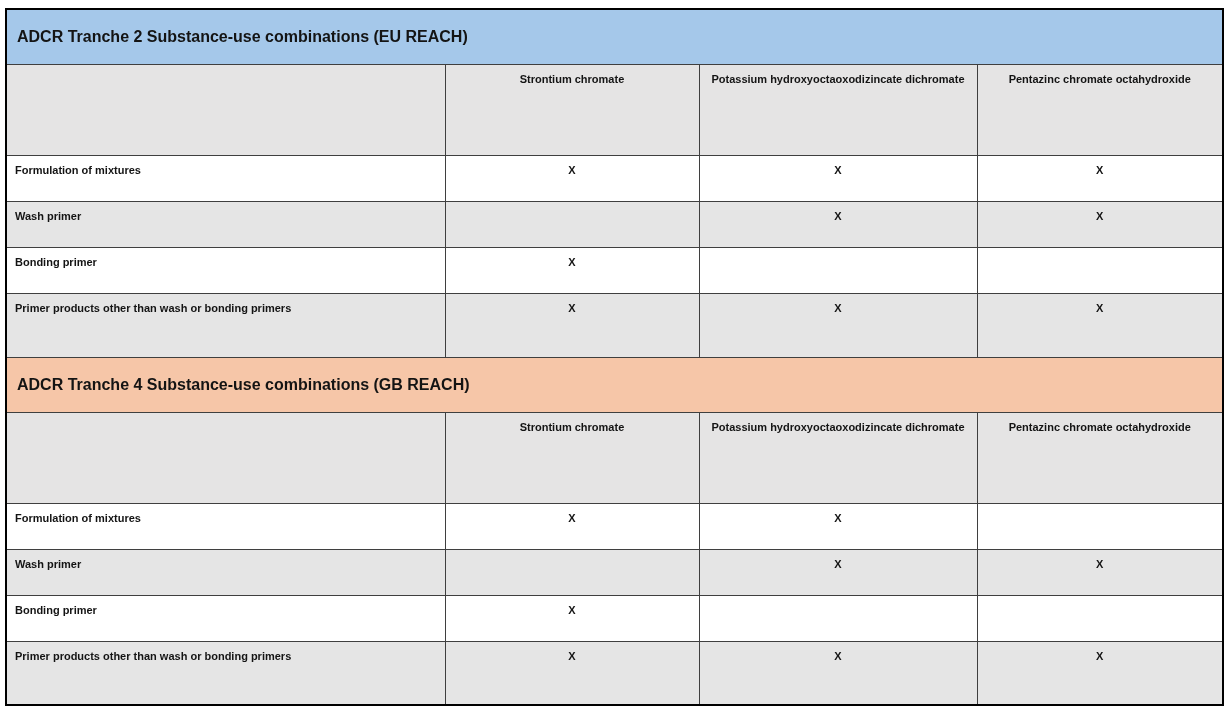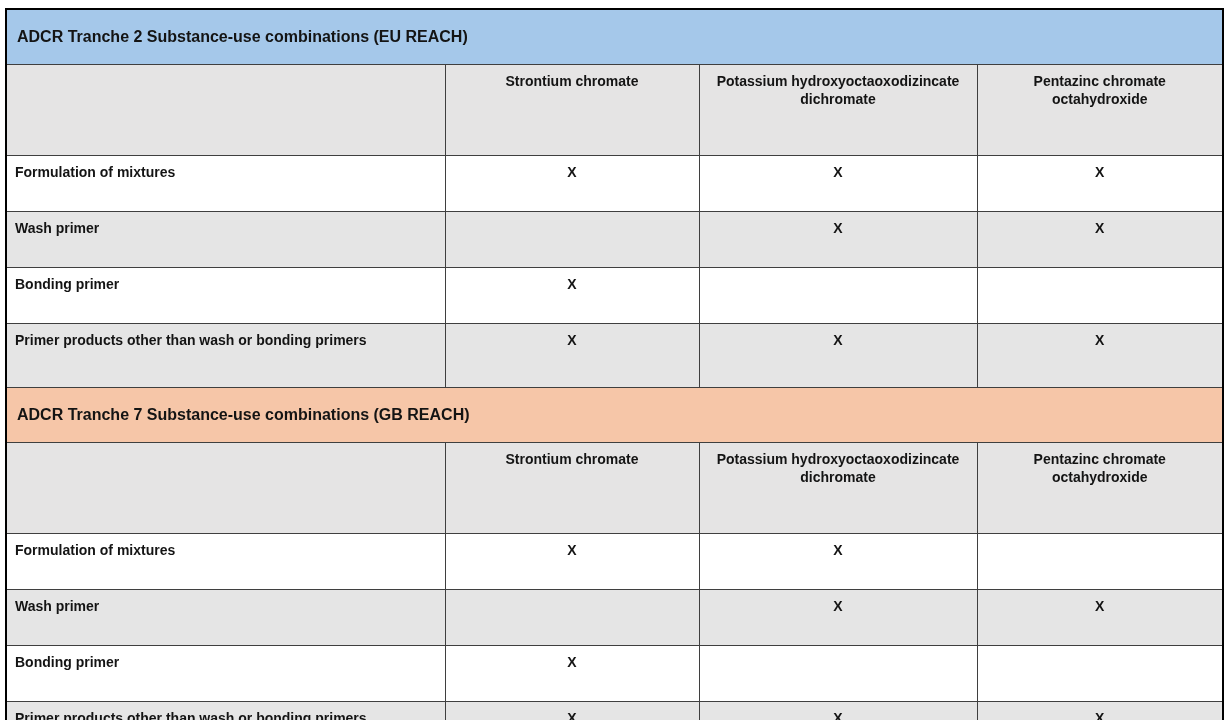--- a/index.html
+++ b/index.html
@@ -20,21 +20,21 @@
   table.subst {
     border-collapse: collapse;
     table-layout: fixed;
     width: 1217px;
     border: 2px solid #000000;
   }
   table.subst td {
     border: 1px solid #3f3f3f;
     box-sizing: border-box;
     font-weight: bold;
-    font-size: 14px;
+    font-size: 11px;
     line-height: 1.32;
     vertical-align: top;
     padding: 6px 8px;
     overflow: hidden;
   }
   col.c0 { width: 439px; }
   col.c1 { width: 254px; }
   col.c2 { width: 278px; }
   col.c3 { width: 246px; }
 
@@ -48,21 +48,21 @@
   tr.section-row.gb td { background: #F6C6A8; }
 
   tr.colhead-row td {
     height: 91px;
     background: #E5E4E4;
     text-align: center;
     padding-top: 7px;
   }
   tr.colhead-row td.corner { background: #E5E4E4; }
 
-  tr.data-row td { height: 56px; padding-top: 7px; }
+  tr.data-row td { height: 46px; padding-top: 7px; }
   tr.data-row.tall td { height: 64px; margin-top: 28px; }
   tr.data-row.bg-white td { background: #FFFFFF; }
   tr.data-row.bg-blue td  { background: #e5e5e5; }
 
   td.rowlabel { text-align: left; }
   td.val { text-align: center; }
 </style>
 </head>
 <body>
 
@@ -104,21 +104,21 @@
         <td class="val"></td>
       </tr>
       <tr class="data-row bg-blue tall">
         <td class="rowlabel">Primer products other than wash or bonding primers</td>
         <td class="val">X</td>
         <td class="val">X</td>
         <td class="val">X</td>
       </tr>
 
       <tr class="section-row gb">
-        <td colspan="4">ADCR Tranche 7 Substance-use combinations (GB REACH)</td>
+        <td colspan="4">ADCR Tranche 4 Substance-use combinations (GB REACH)</td>
       </tr>
       <tr class="colhead-row">
         <td class="corner"></td>
         <td>Strontium chromate</td>
         <td>Potassium hydroxyoctaoxodizincate dichromate</td>
         <td>Pentazinc chromate octahydroxide</td>
       </tr>
       <tr class="data-row bg-white">
         <td class="rowlabel">Formulation of mixtures</td>
         <td class="val">X</td>

